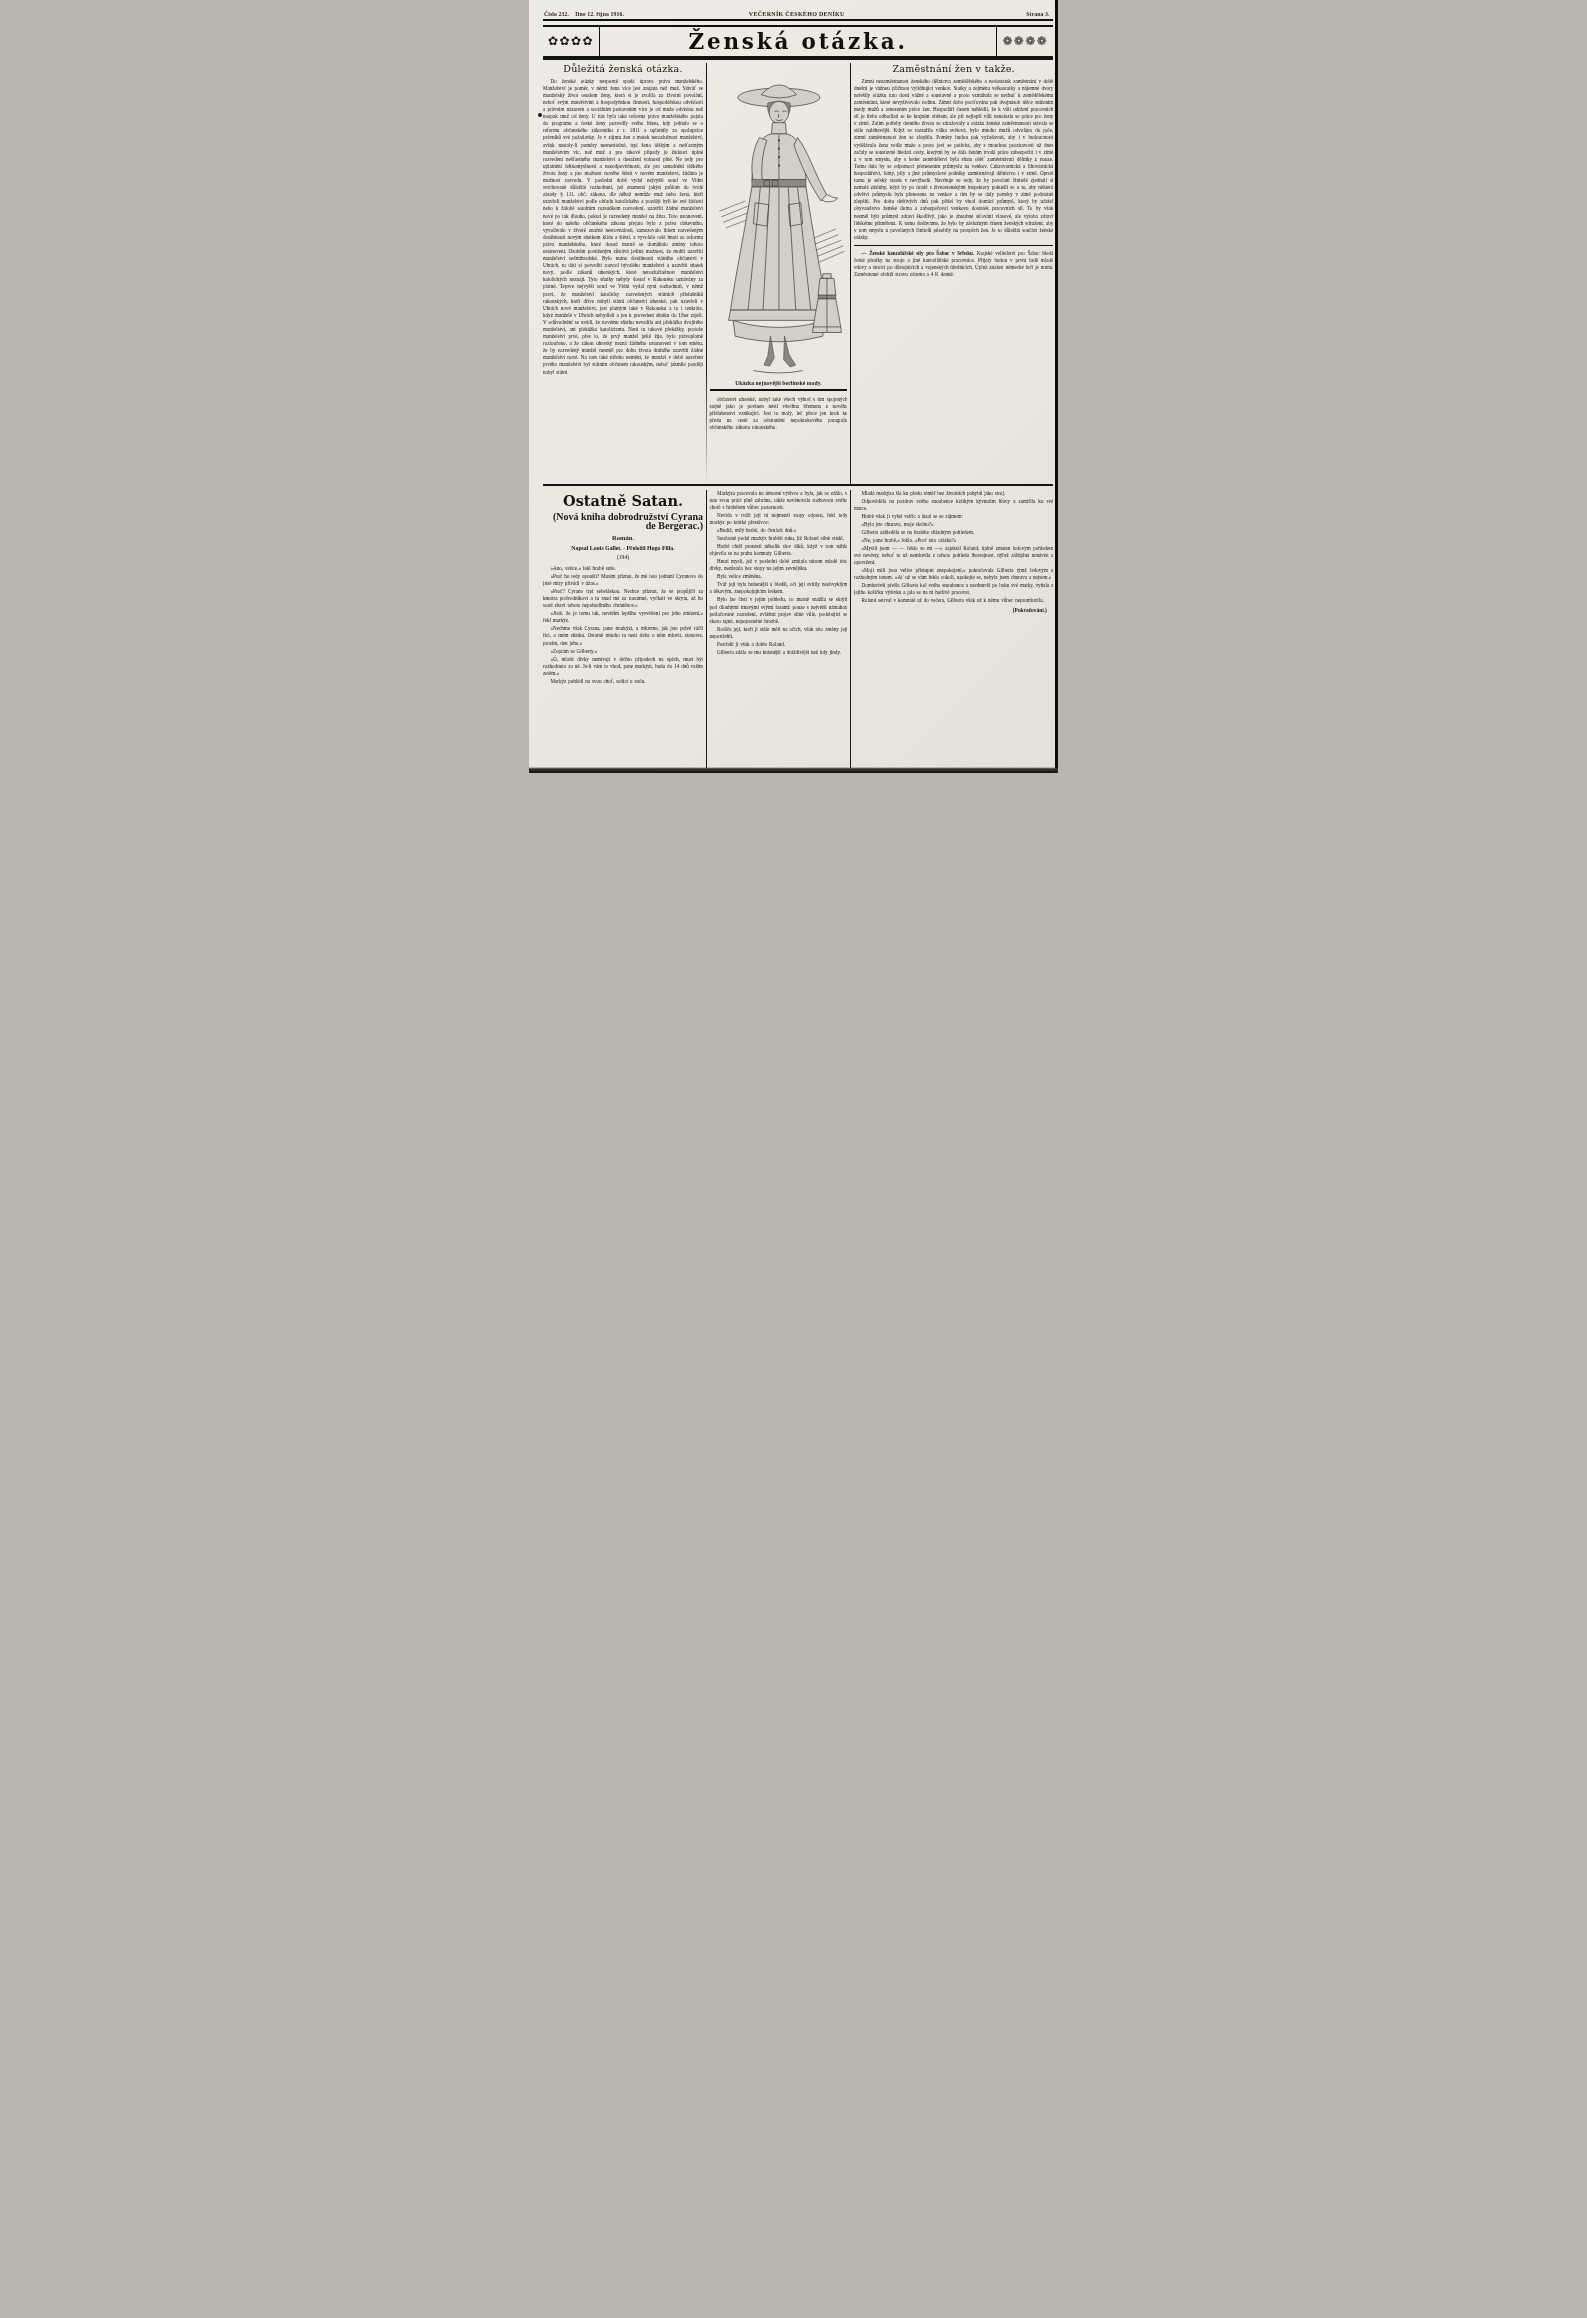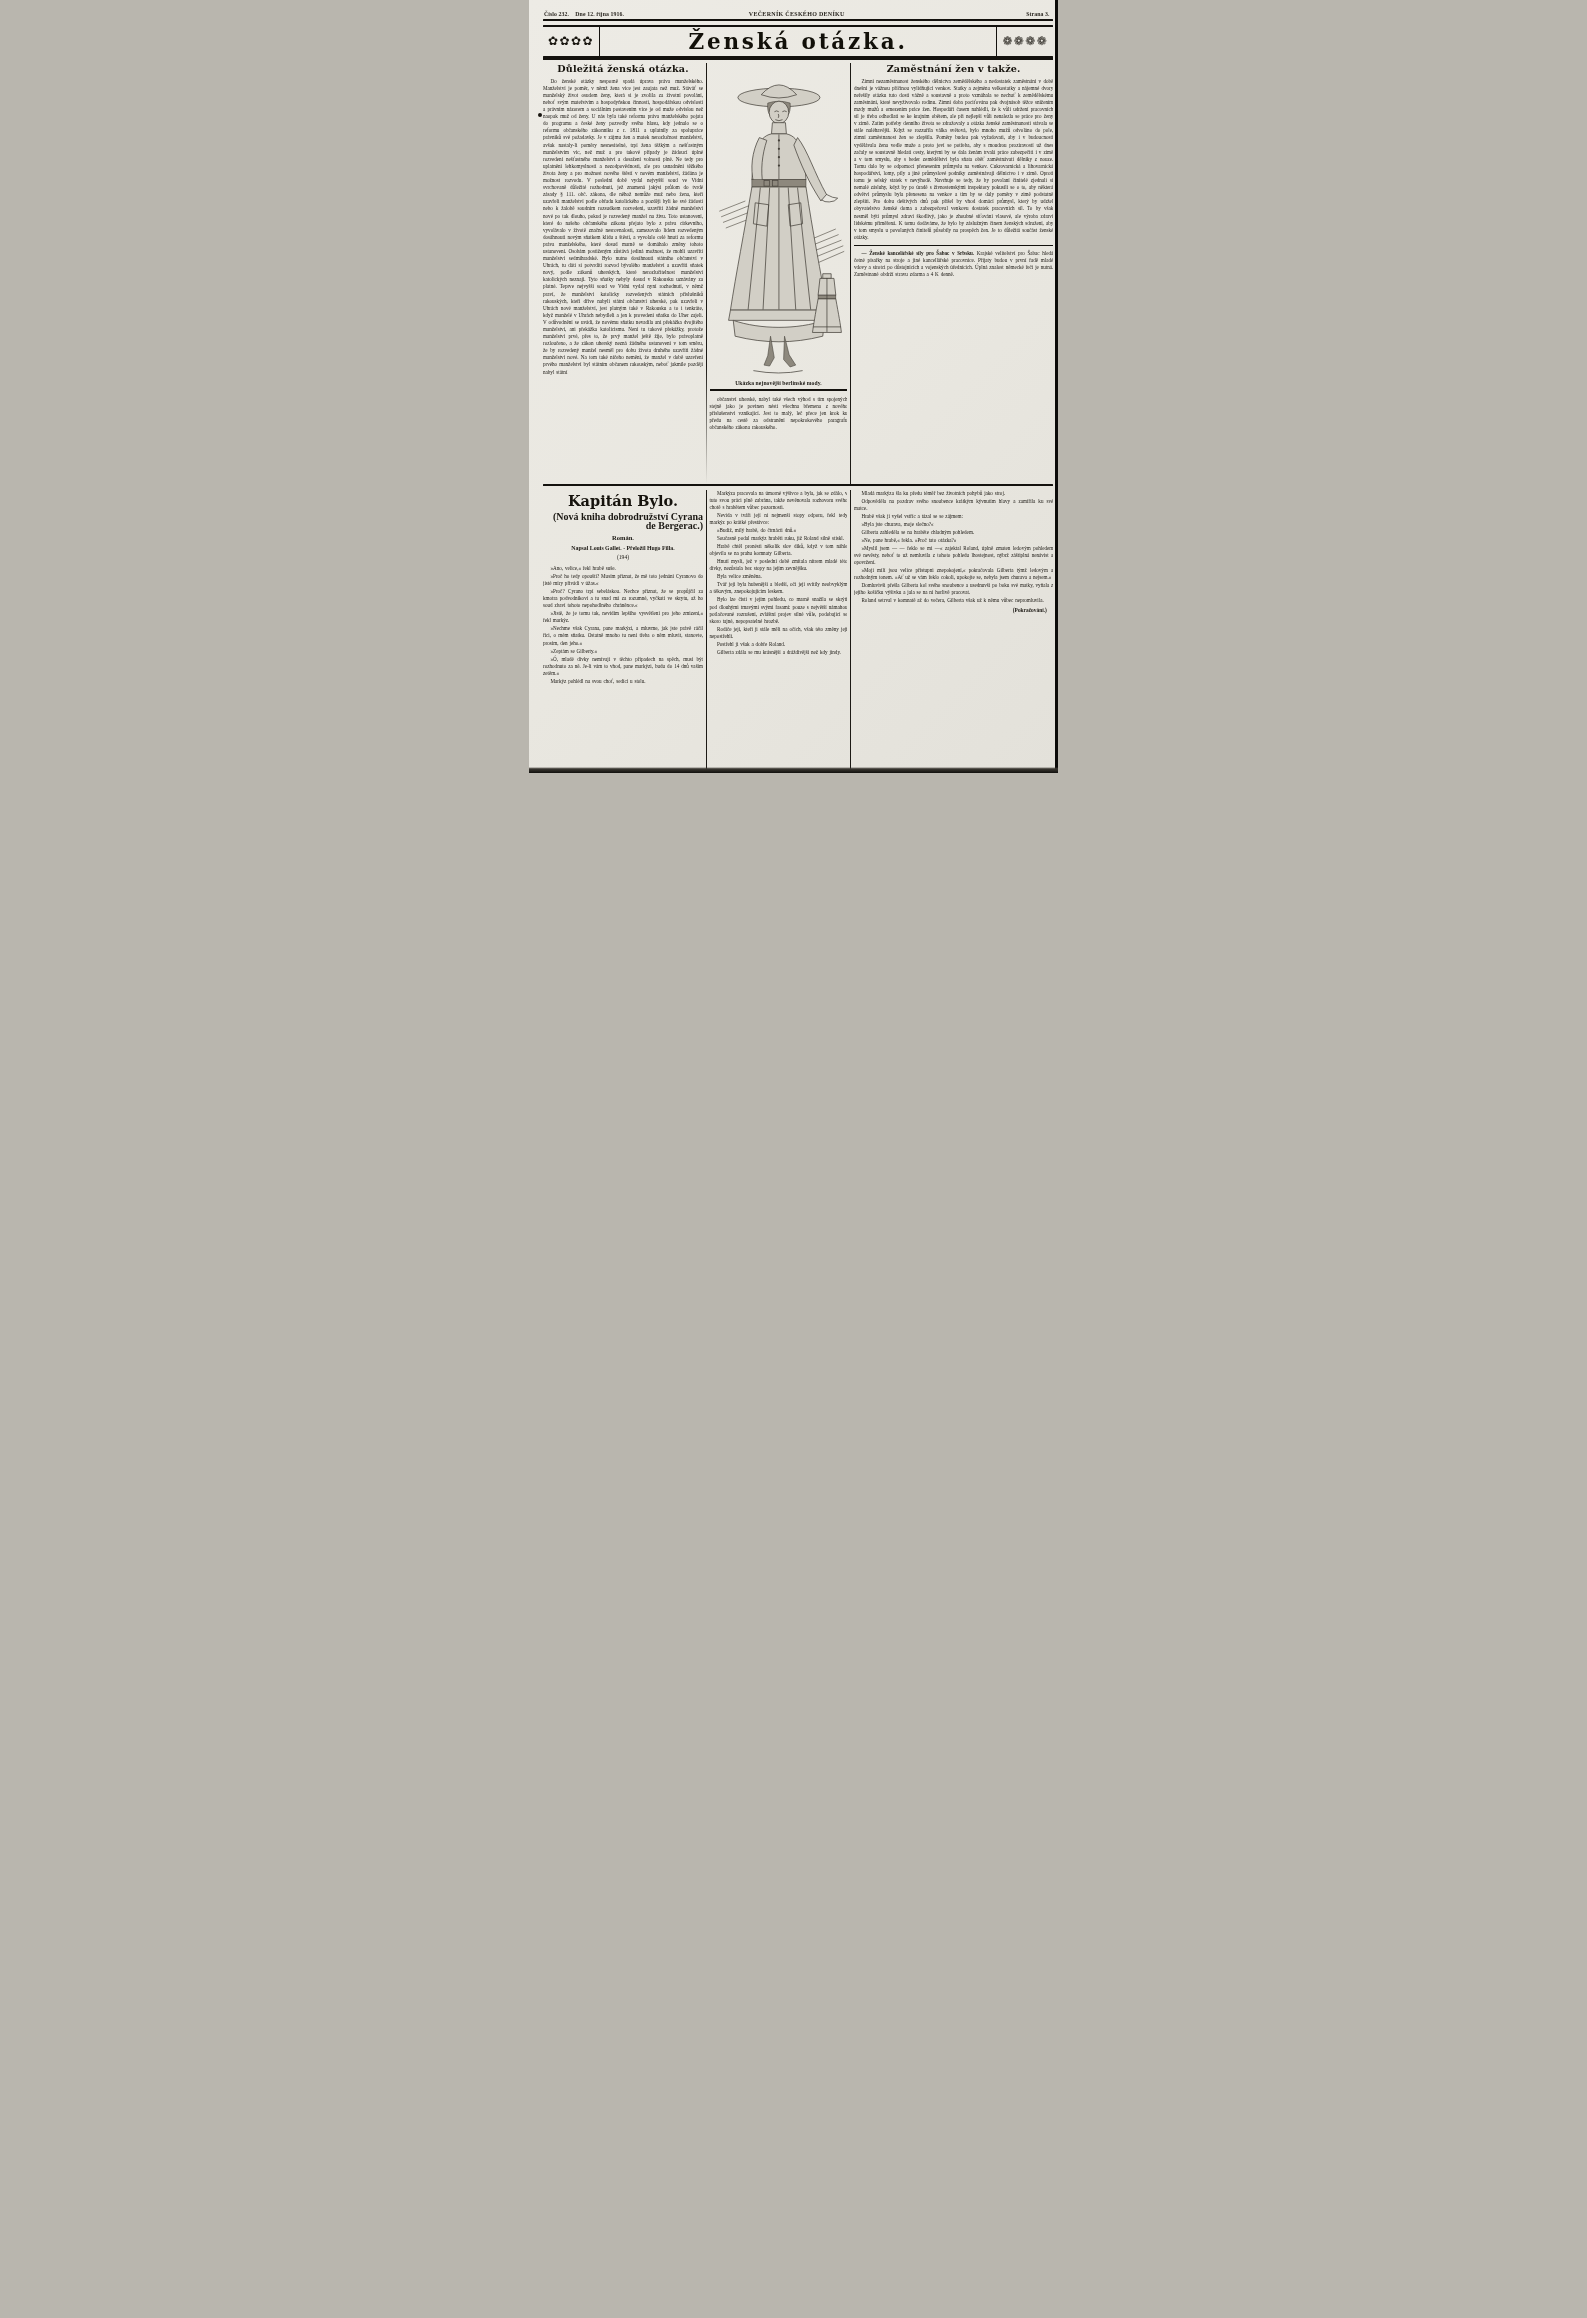--- a/index.html
+++ b/index.html
@@ -42,21 +42,21 @@
 
   
   .top{display:flex;margin-top:2.8px;height:421px;overflow:hidden;}
   .vrule{width:0.9px;background:linear-gradient(#1d1a15 0%,#1d1a15 72%,rgba(29,26,21,0) 100%);margin:0 2.8px;}
   .vrule.full{background:#1d1a15;}
   .col{overflow:hidden;}
   .col-left{width:160px;}
   .col-center{width:138px;display:flex;flex-direction:column;}
   .col-right{flex:1;}
 
-  h2.art-head{font-family:"DejaVu Serif","Liberation Serif",serif;font-size:9.6px;font-weight:bold;text-align:center;margin:0.9px 0 3.3px 0;letter-spacing:0.2px;color:#15120c;}
+  h2.art-head{font-family:"DejaVu Serif","Liberation Serif",serif;font-size:9.6px;font-weight:normal;text-align:center;margin:0.9px 0 3.3px 0;letter-spacing:0.2px;color:#15120c;}
   .body-text p{font-size:5.1px;line-height:7.1px;text-align:justify;text-indent:7.5px;margin:0 0 0.5px 0;word-spacing:0.7px;}
   .body-text{hyphens:auto;}
 
   
   .illo{flex:0 0 316px;display:flex;align-items:flex-start;justify-content:center;}
   .illo svg{width:100%;height:100%;}
   .caption{font-size:5.6px;font-weight:bold;text-align:center;margin:0.9px 0 3.7px 0;letter-spacing:0.1px;}
   .center-rule{height:1.9px;background:#14120e;margin:0 0.9px 4.7px 0.9px;}
   .cont p{font-size:5.1px;line-height:7.1px;text-align:justify;margin:0;word-spacing:0.7px;}
 
@@ -206,21 +206,21 @@
       <div class="notice">
         <p><span class="lead">— Ženské kancelářské síly pro Šabac v Srbsku.</span><span> Krajské velitelství pro Šabac hledá četné písařky na stroje a jiné kancellářské pracovnice. Přijaty budou v první řadě mladé vdovy a sirotci po důstojnících a vojenských úřednících. Úplná znalost německé řeči je nutná. Zaměstnané obdrží stravu zdarma a 4 K denně.</span></p>
       </div>
     </div>
   </section>
 
   <div class="rule r6"></div>
 
   <section class="serial">
     <div class="scol s1">
-      <h2 class="serial-title">Kapitán Bylo.</h2>
+      <h2 class="serial-title">Ostatně Satan.</h2>
       <div class="serial-sub">(Nová kniha dobrodružství Cyrana de Bergerac.)</div>
       <div class="serial-genre">Román.</div>
       <div class="serial-byline">Napsal Louis Gallet. - Přeložil Hugo Filla.</div>
       <div class="serial-inst">(194)</div>
       <div>
           <p class="para">»Ano, velice,« řekl hrabě suše.</p>
           <p class="para">»Proč ho tedy opouští? Musím přiznat, že mě toto jednání Cyranovo do jisté míry přivádí v úžas.«</p>
           <p class="para">»Proč? Cyrano trpí sebeláskou. Nechce přiznat, že se propůjčil za kmotra podvodníkovi a tu snad má za rozumné, vyčkati ve skrytu, až ho soud zbaví tohoto nepohodlného chráněnce.«</p>
           <p class="para">»Jistě, že je tomu tak, nevidím lepšího vysvětlení pro jeho zmizení,« řekl markýz.</p>
           <p class="para">»Nechme však Cyrana, pane markýzi, a mluvme, jak jste právě ráčil říci, o mém sňatku. Ostatně mnoho tu není třeba o něm mluvit, stanovte, prosím, den jeho.«</p>

